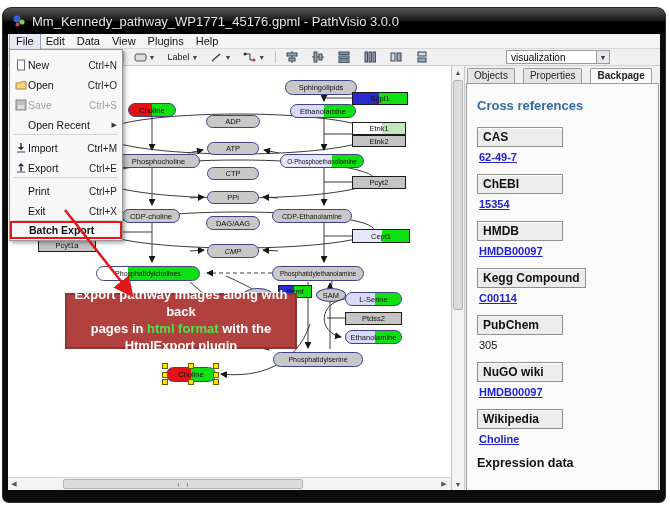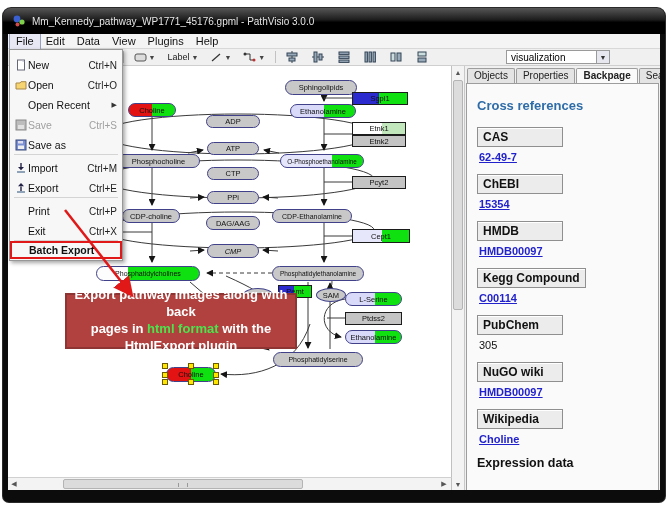--- a/index.html
+++ b/index.html
@@ -3,21 +3,21 @@
 <meta charset="utf-8">
 <style>
   html,body{margin:0;padding:0;width:670px;height:509px;background:#fff;overflow:hidden;
     font-family:"Liberation Sans",sans-serif;-webkit-font-smoothing:antialiased;}
   *{box-sizing:border-box;}
   .win{position:absolute;left:3px;top:8px;width:662px;height:494px;background:#0c0c0c;
     border-radius:8px 8px 6px 6px;box-shadow:0 0 0 1px #2a2a2a;}
   .titlebar{position:absolute;left:0;top:0;right:0;height:26px;border-radius:8px 8px 0 0;
     background:linear-gradient(#565656,#1d1d1d 45%,#000 55%,#000);display:flex;align-items:center;
     padding-left:9px;gap:6px;}
-  .titlebar .t{color:#e6e6e6;font-size:10px;text-shadow:0 1px 1px #000;}
+  .titlebar .t{color:#e6e6e6;font-size:13px;text-shadow:0 1px 1px #000;}
   .app{position:absolute;left:5px;right:5px;top:26px;bottom:12px;background:#ebebeb;
     display:flex;flex-direction:column;overflow:hidden;}
   
   .menubar{height:15px;background:#f4f4f4;border-bottom:1px solid #d8d8d8;display:flex;
     align-items:center;padding-left:2px;font-size:11px;color:#111;flex:0 0 15px;}
   .menu-item{padding:0 6px;height:15px;line-height:15px;}
   .menu-item.open{background:#e8e8f4;outline:1px solid #98a0c0;}
   
   .toolbar{height:17px;background:#f0f0f0;border-bottom:1px solid #cfcfcf;display:flex;
     align-items:center;gap:4px;padding:0 4px;font-size:10px;flex:0 0 17px;}
@@ -63,21 +63,21 @@
     border-left:1px solid #999;border-right:1px solid #999;}
   .harrow{position:absolute;top:0;width:12px;height:12px;font-size:7px;color:#555;display:flex;
     align-items:center;justify-content:center;}
   .vscroll{width:13px;background:#f3f3f3;border-right:1px solid #c8c8c8;position:relative;flex:0 0 13px;}
   .varrow{position:absolute;left:0;width:12px;height:12px;font-size:7px;color:#555;display:flex;
     align-items:center;justify-content:center;}
   .vthumb{position:absolute;left:1px;top:14px;width:10px;height:230px;background:#dcdcdc;
     border:1px solid #b4b4b4;border-radius:2px;}
   
   .sidebar{flex:1;background:#f0f0f0;display:flex;flex-direction:column;min-width:0;}
-  .tabs{display:flex;align-items:flex-start;height:17px;padding:2px 2px 0 2px;gap:1px;flex:0 0 17px;}
+  .tabs{display:flex;align-items:flex-start;height:17px;padding:2px 2px 0 2px;gap:8px;flex:0 0 17px;}
   .tab{font-size:10px;padding:1px 6px 2px 6px;background:#e4e4e4;border:1px solid #9d9d9d;
     border-bottom:none;border-radius:2px 2px 0 0;color:#222;}
   .tab.active{background:#fafafa;font-weight:bold;padding-bottom:3px;}
   .sb-content{flex:1;background:#fafafa;border:1px solid #9d9d9d;border-bottom:none;margin:0 1px;
     padding:8px 10px;overflow:hidden;}
   .sb-heading{color:#2e6ca8;font-weight:bold;font-size:13px;margin:6px 0 14px 0;}
   .sec{margin-bottom:11px;}
   .sec-h{display:inline-block;min-width:86px;background:#ececec;border:1px solid #8f8f8f;
     box-shadow:inset 0 1px 0 #fff;padding:2px 5px;font-weight:bold;font-size:12px;color:#111;}
   .sec-v{margin:4px 0 0 2px;font-size:11px;color:#111;}
@@ -348,46 +348,35 @@
       </div>
       <div class="fm-item">
         <span class="ic">
           <svg width="12" height="12" viewBox="0 0 12 12">
             <path d="M1 4h4l1-1.3h5V10H1z" fill="#f6d471" stroke="#a8884a"></path>
           </svg>
         </span>
         <span class="lb">Open</span>
         <span class="sc">Ctrl+O</span>
       </div>
-      <div class="fm-item">
-        <span class="ic"></span>
-        <span class="lb">Open Recent</span>
-        <span class="sc"></span>
-        <span class="sub">▶</span>
-      </div>
       <div class="fm-item disabled">
         <span class="ic">
           <svg width="12" height="12" viewBox="0 0 12 12">
             <rect x="1" y="1" width="10" height="10" fill="#bdbdbd" stroke="#8a8a8a"></rect>
             <rect x="3" y="6" width="6" height="4" fill="#e2e2e2"></rect>
           </svg>
         </span>
         <span class="lb">Save</span>
         <span class="sc">Ctrl+S</span>
       </div>
       <div class="fm-item">
-        <span class="ic">
-          <svg width="12" height="12" viewBox="0 0 12 12">
-            <rect x="1" y="1" width="10" height="10" fill="#7a8fd4" stroke="#3a4a7a"></rect>
-            <rect x="3" y="6.5" width="6" height="3.5" fill="#eee"></rect>
-            <rect x="3" y="2" width="5" height="2.5" fill="#dde"></rect>
-          </svg>
-        </span>
-        <span class="lb">Save as</span>
+        <span class="ic"></span>
+        <span class="lb">Open Recent</span>
         <span class="sc"></span>
+        <span class="sub">▶</span>
       </div>
       <div class="fm-sep"></div>
       <div class="fm-item">
         <span class="ic">
           <svg width="12" height="12" viewBox="0 0 12 12">
             <path d="M6 1v5" stroke="#224" stroke-width="1.4"></path>
             <path d="M3 5l3 3.2 3-3.2z" fill="#224"></path>
             <rect x="2" y="9" width="8" height="2" fill="#8fa3b8"></rect>
           </svg>
         </span>

